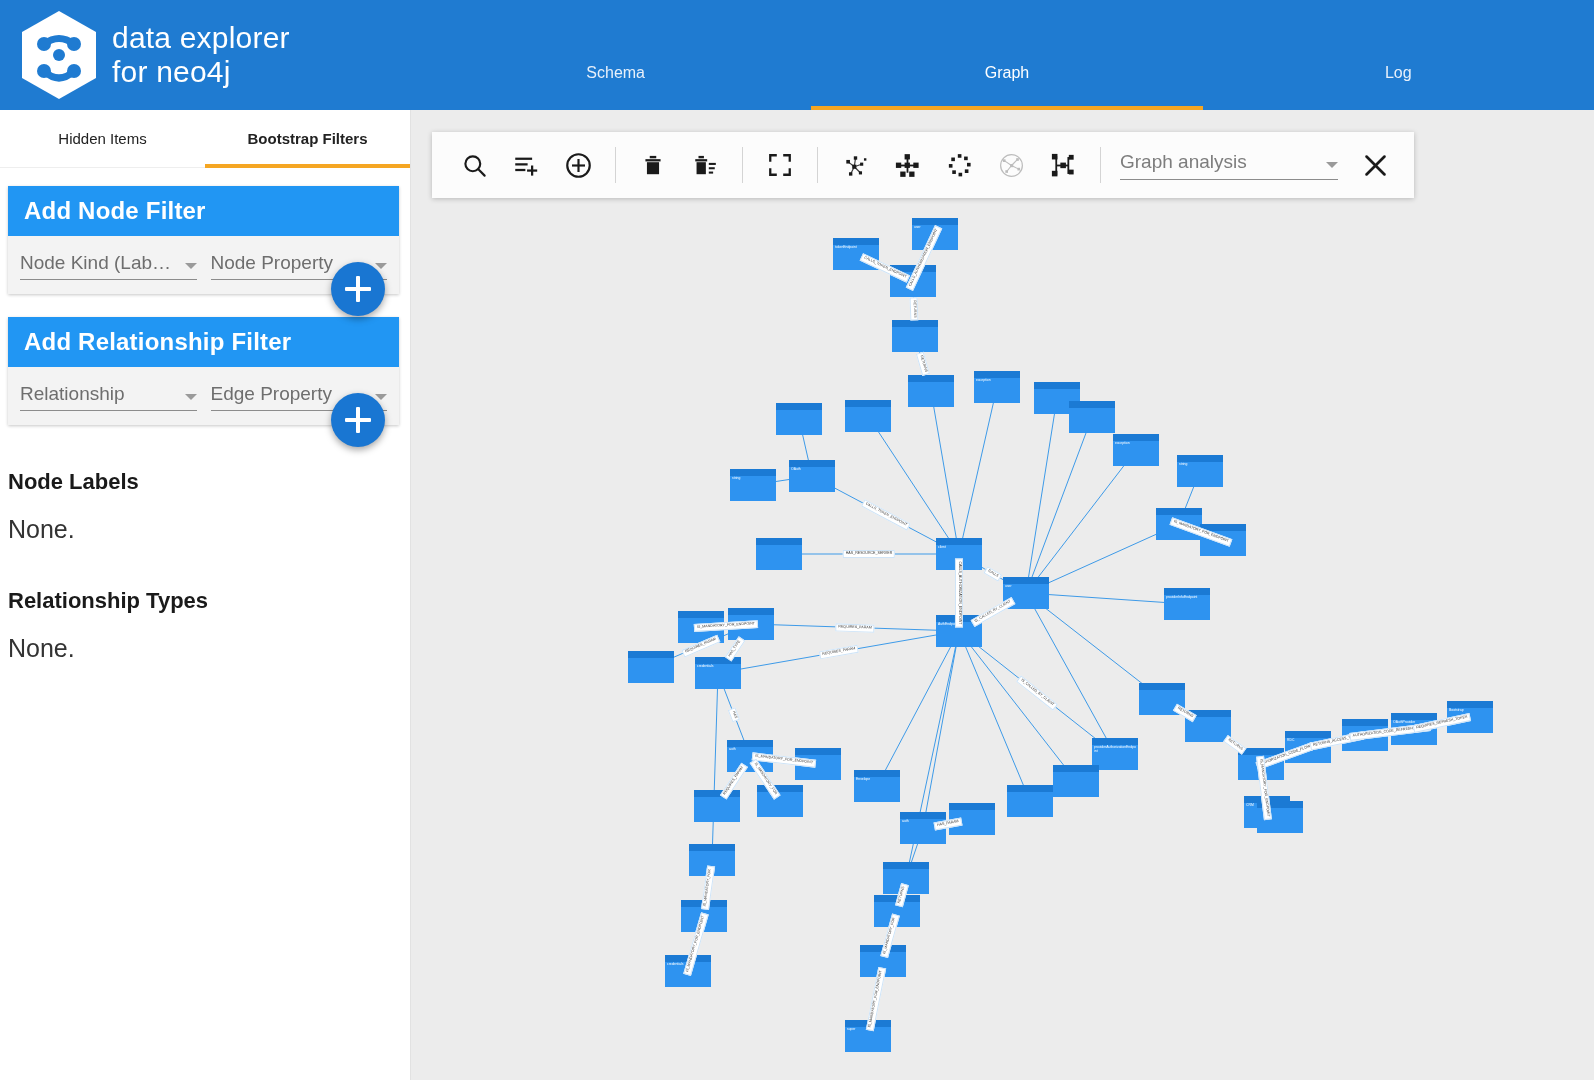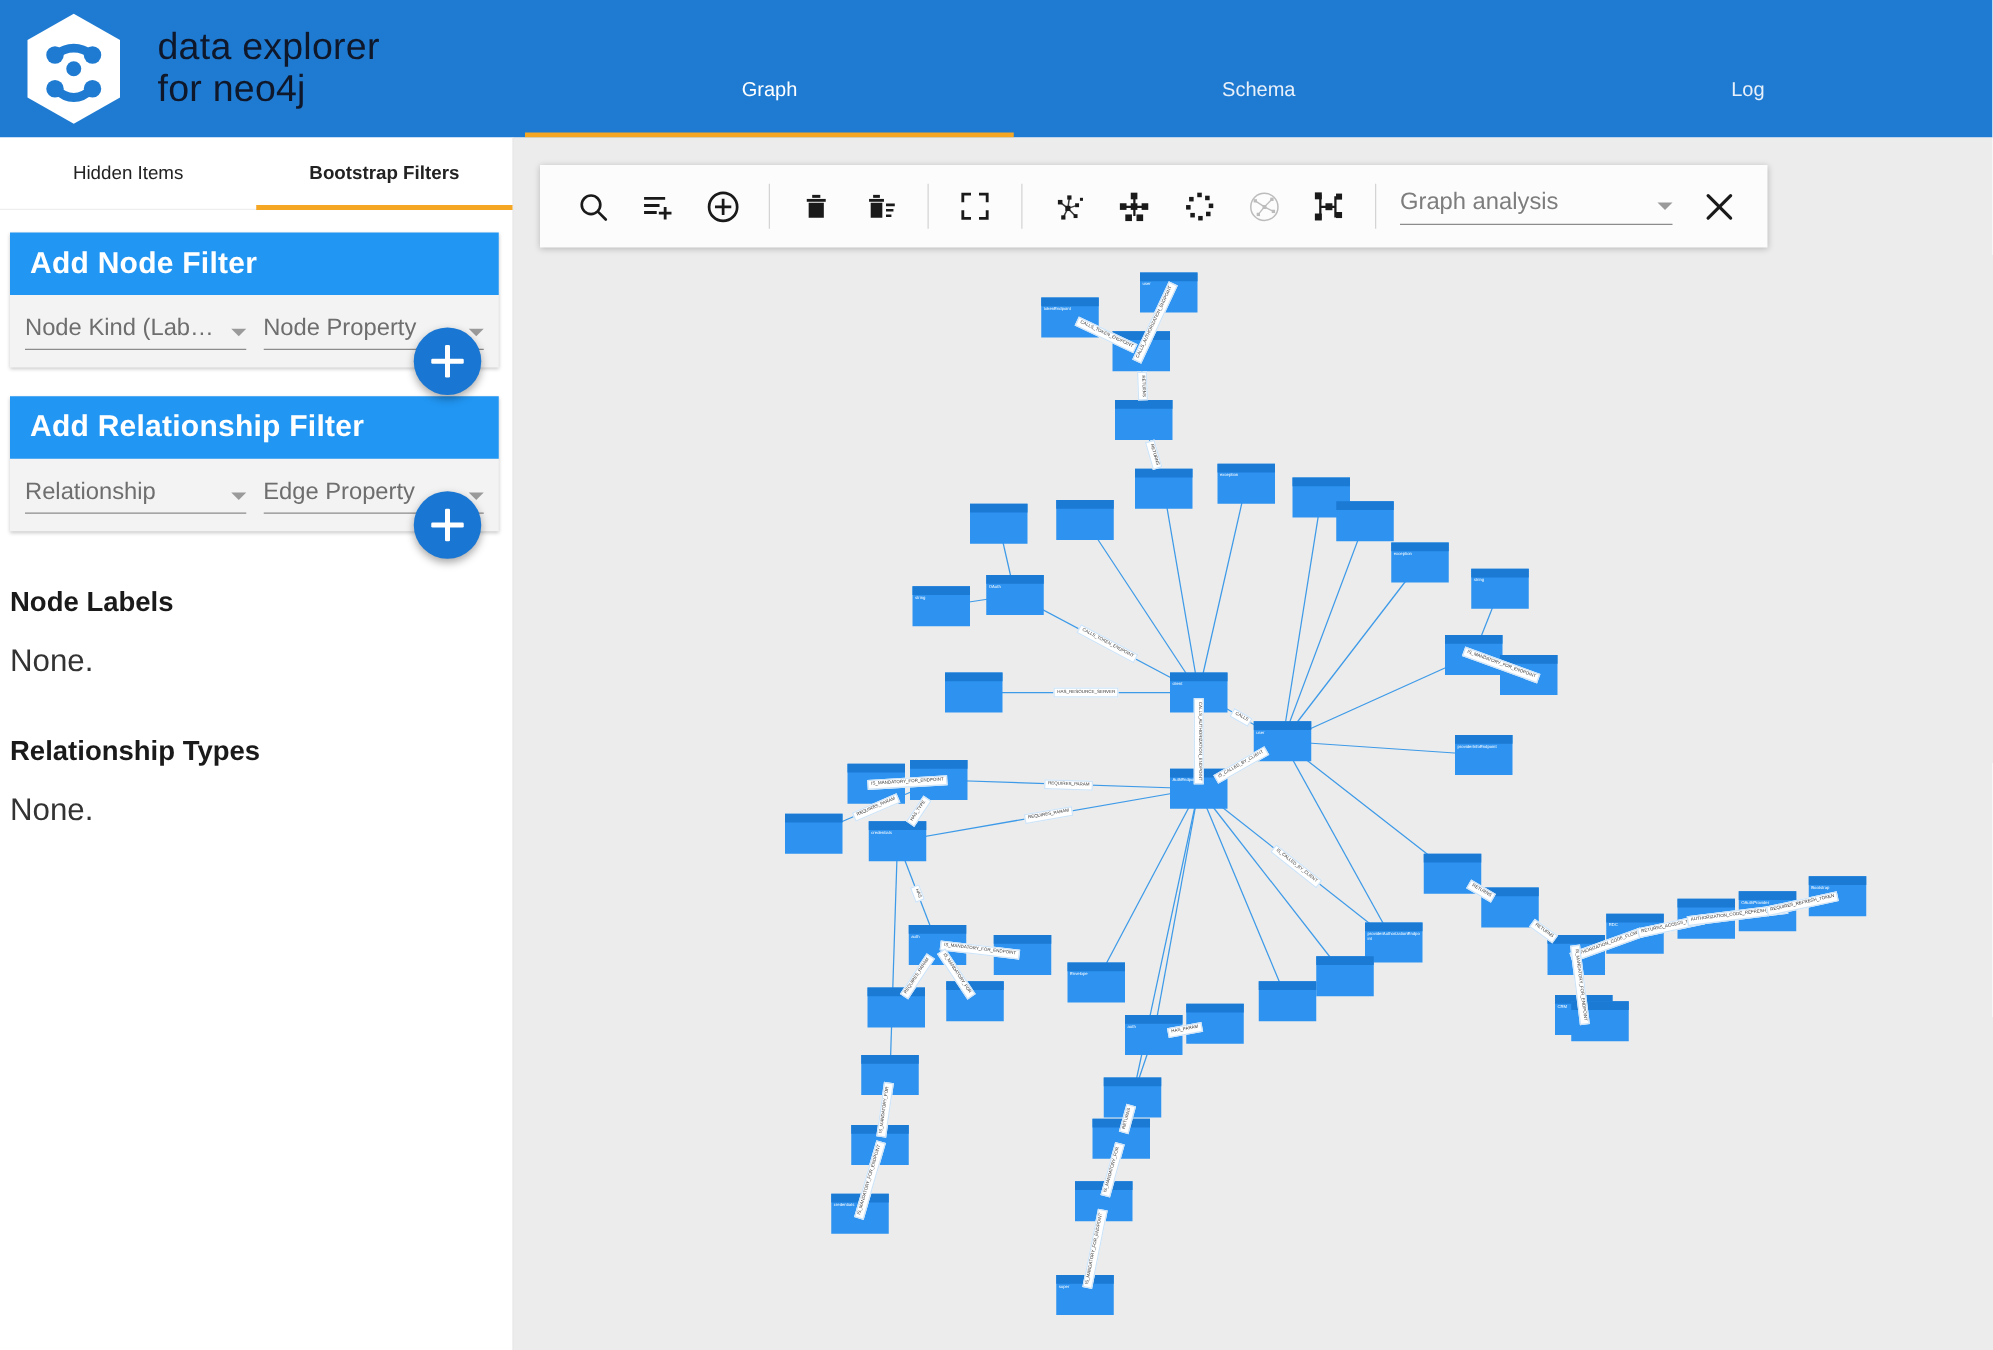--- a/index.html
+++ b/index.html
@@ -15,21 +15,21 @@
   .topbar {
     position: absolute; top: 0; left: 0; width: 1594px; height: 110px;
     background: #1f7bd1; display: flex; align-items: center;
   }
   .brand { display: flex; align-items: center; padding-left: 18px; width: 420px; flex: none; }
   .logo-hex {
     width: 82px; height: 92px; flex: none; position: relative;
   }
   .logo-hex svg { display: block; }
   .brand-title {
-    margin-left: 26px; color: #0f172a; font-size: 30px; line-height: 1.12;
+    margin-left: 12px; color: #ffffff; font-size: 30px; line-height: 1.12;
     font-weight: 400; letter-spacing: .2px; white-space: pre-line;
   }
   .nav { flex: 1; display: flex; align-items: stretch; height: 110px; position: relative; }
   .nav-tab {
     flex: 1; display: flex; align-items: center; justify-content: center;
     color: #e8f0fa; font-size: 16px; position: relative; cursor: pointer;
     padding-top: 36px; user-select: none;
   }
   .nav-tab.active { color: #ffffff; }
   .nav-tab.active::after {
@@ -156,22 +156,22 @@
           <circle cx="26" cy="62" r="7" fill="#1f7bd1"></circle>
           <circle cx="56" cy="62" r="7" fill="#1f7bd1"></circle>
           <path d="M26 35 Q41 24 56 35" stroke="#1f7bd1" stroke-width="7" fill="none" stroke-linecap="round"></path>
           <path d="M26 62 Q41 76 56 62" stroke="#1f7bd1" stroke-width="7" fill="none" stroke-linecap="round"></path>
         </svg>
       </div>
       <div class="brand-title">data explorer
 for neo4j</div>
     </div>
     <div class="nav">
+      <div class="nav-tab">Schema</div>
       <div class="nav-tab active">Graph</div>
-      <div class="nav-tab">Schema</div>
       <div class="nav-tab">Log</div>
     </div>
   </div>
 
   <div class="sidebar">
     <div class="side-tabs">
       <div class="side-tab">Hidden Items</div>
       <div class="side-tab active">Bootstrap Filters</div>
     </div>
 

